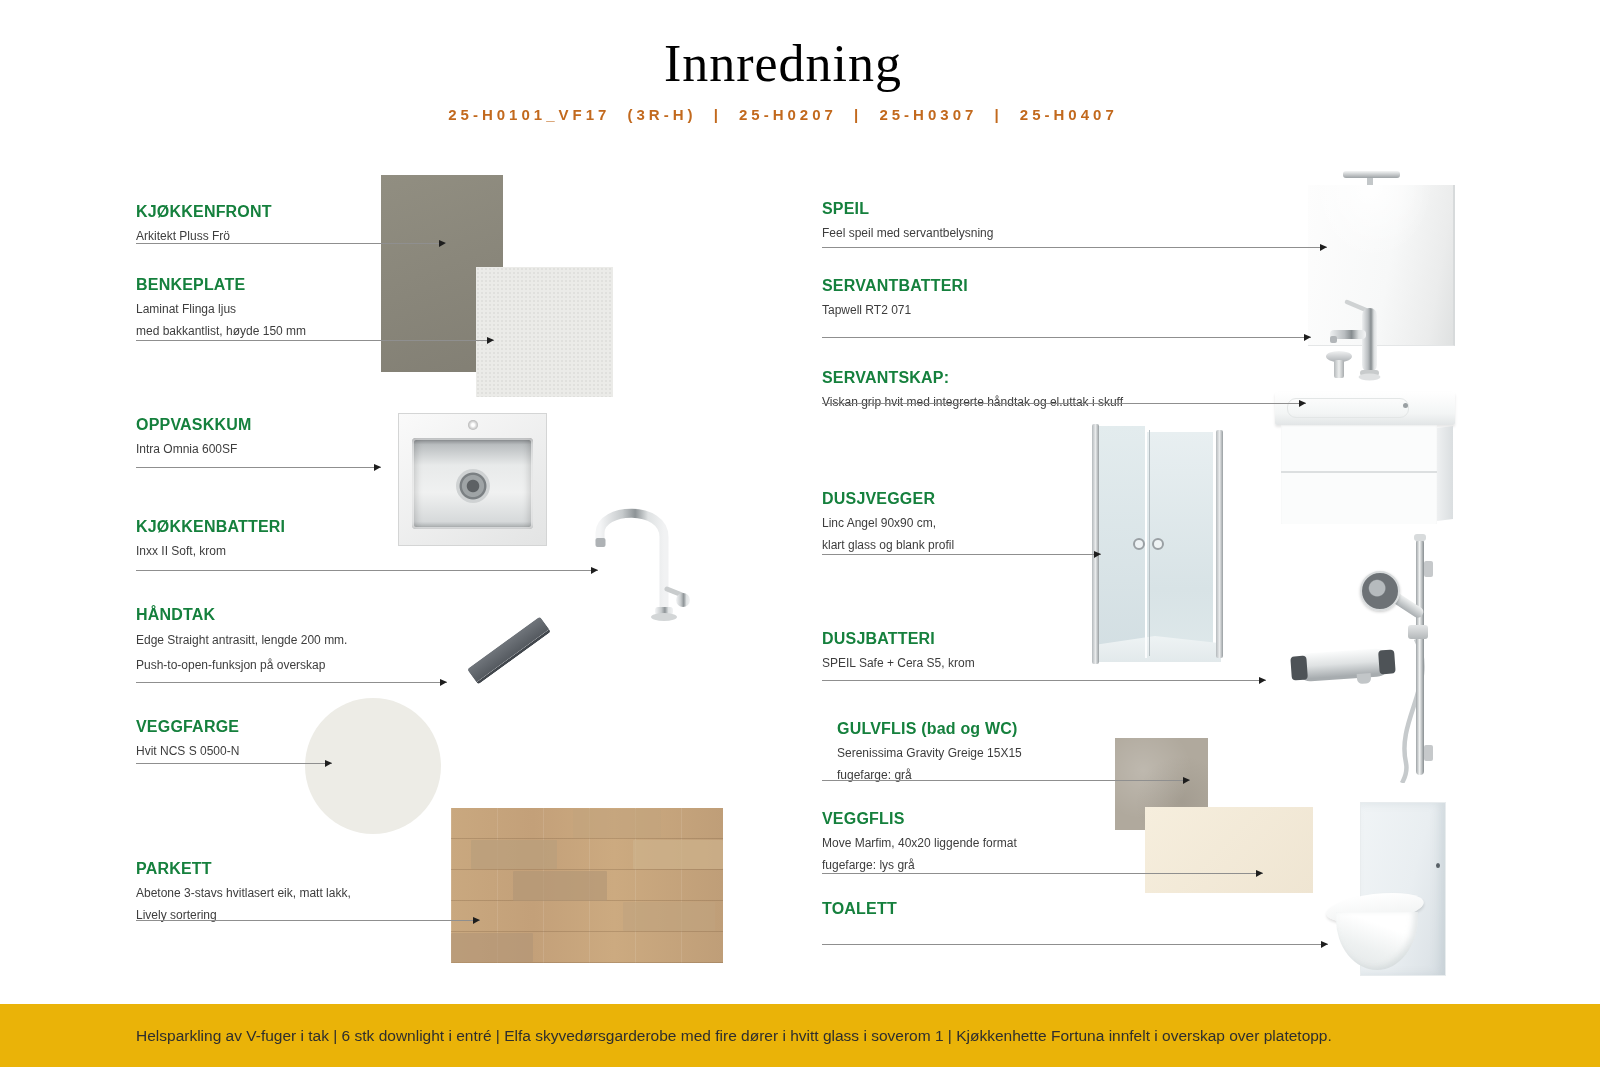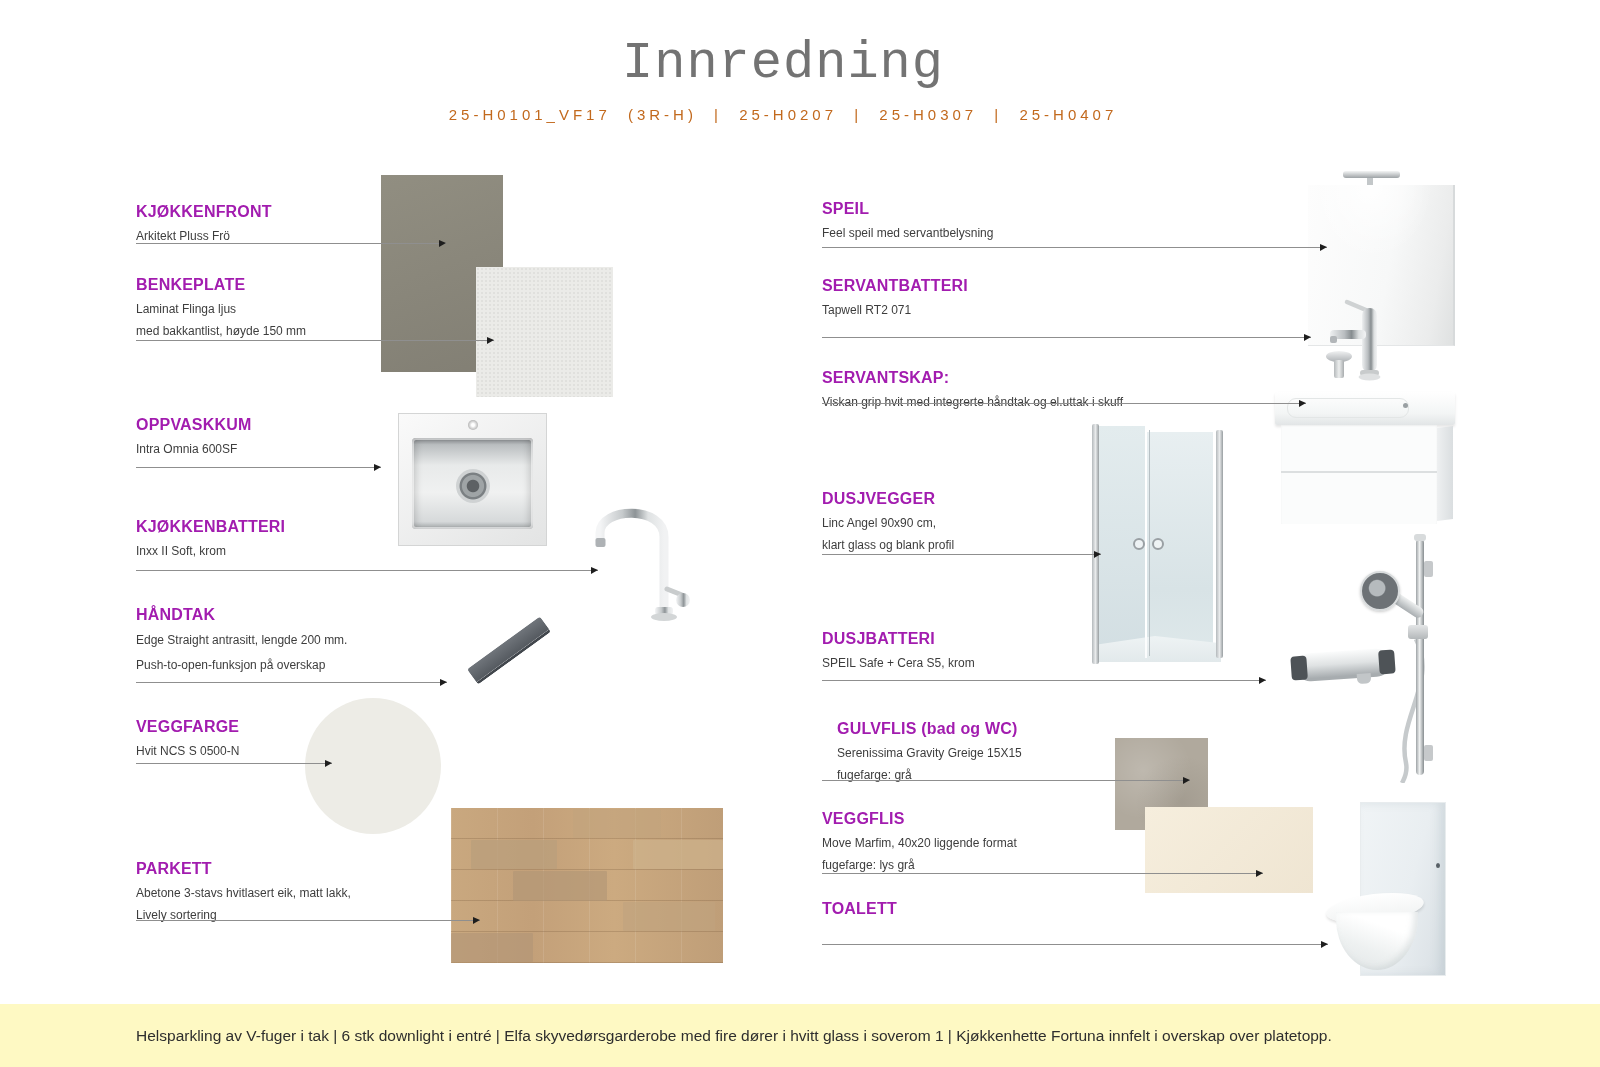--- a/index.html
+++ b/index.html
@@ -3,33 +3,33 @@
 <meta charset="utf-8">
 <style>
   html,body{margin:0;padding:0}
   body{
     width:1600px;height:1067px;position:relative;overflow:hidden;
     background:#ffffff;font-family:"Liberation Sans",sans-serif;
   }
   .abs{position:absolute}
   
   .header{position:absolute;left:0;top:34px;width:1566px;text-align:center}
-  .title{font-family:Liberation Mono, monospace;font-size:52px;color:#737373;letter-spacing:1px}
-  .subtitle{margin-top:13px;font-size:15px;font-weight:normal;color:#c2691d;letter-spacing:4px;word-spacing:9px}
+  .title{font-family:Liberation Serif, serif;font-size:52px;color:#000000;letter-spacing:1px}
+  .subtitle{margin-top:13px;font-size:15px;font-weight:bold;color:#c2691d;letter-spacing:4px;word-spacing:9px}
   
   .spec{position:absolute;color:#3a3a3a}
-  .spec .h{font-size:16px;font-weight:bold;letter-spacing:.2px;color:#a21caf;margin-bottom:4px;white-space:nowrap}
+  .spec .h{font-size:16px;font-weight:bold;letter-spacing:.2px;color:#15803d;margin-bottom:4px;white-space:nowrap}
   .spec .b{font-size:12px;line-height:22px;color:#3d3d3d;white-space:nowrap}
   .spec.lh25 .b{line-height:25px}
   
   .leader{position:absolute;height:1px;background:#8f8f8f;z-index:6}
   .leader::after{content:"";position:absolute;right:0;top:-3px;width:0;height:0;
     border-left:7px solid #1e1e1e;border-top:3px solid transparent;border-bottom:4px solid transparent}
   
-  .footer{position:absolute;left:0;top:1004px;width:1600px;height:63px;background:#fef9c3;display:flex;align-items:center}
+  .footer{position:absolute;left:0;top:1004px;width:1600px;height:63px;background:#eab308;display:flex;align-items:center}
   .footer-text{margin-left:136px;font-size:15.5px;color:#2e2e2e;white-space:nowrap}
   
   .swatch{position:absolute}
   .sink-bowl{position:absolute;left:13px;right:13px;top:24px;bottom:16px;border-radius:4px;
     background:linear-gradient(180deg,#86898c 0%,#b9bdbf 7%,#e8eaea 30%,#f0f1f1 60%,#d6d9da 92%,#aeb2b4 100%);
     box-shadow:inset 0 0 0 2px rgba(255,255,255,.55),inset 4px 0 7px rgba(0,0,0,.16),inset -4px 0 7px rgba(0,0,0,.16)}
   .sink-drain{position:absolute;left:50%;top:53%;width:34px;height:34px;margin:-17px 0 0 -17px;border-radius:50%;
     background:radial-gradient(circle,#5d6164 0 24%,#9fa4a6 28% 44%,#7b8083 48% 54%,#cfd2d3 58% 100%)}
   .plank{position:absolute;border-radius:1px}
   .knob{position:absolute;width:8px;height:8px;border-radius:50%;border:2px solid #9aa0a4;background:rgba(255,255,255,.5)}

